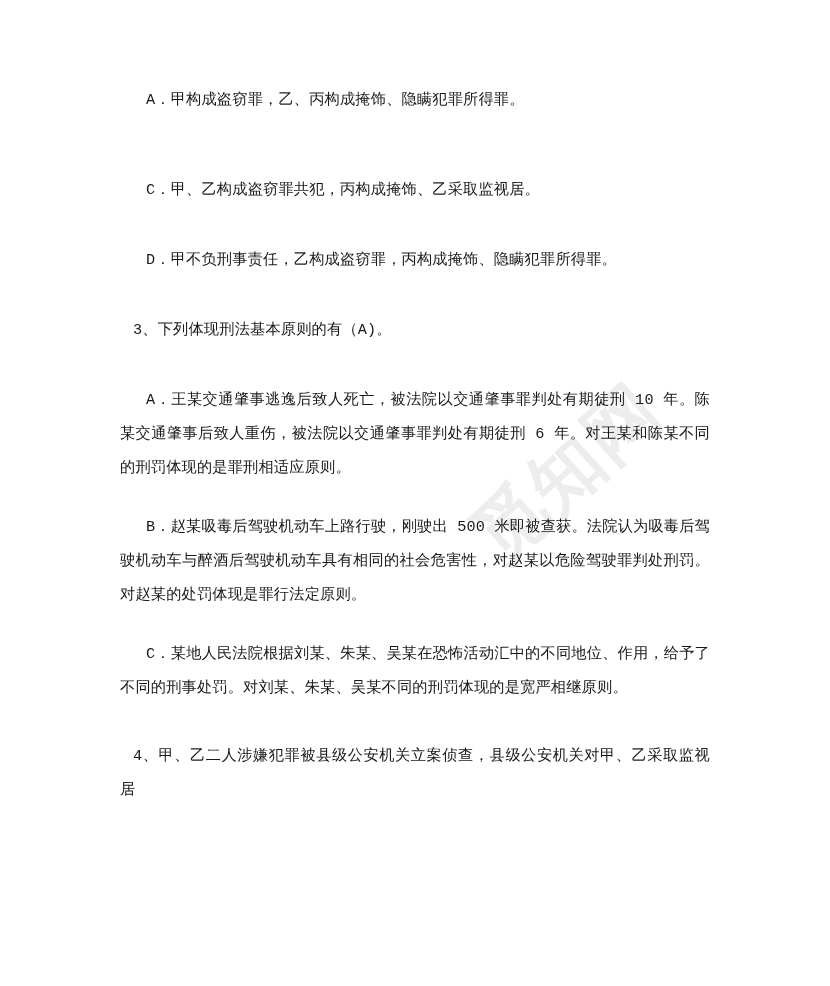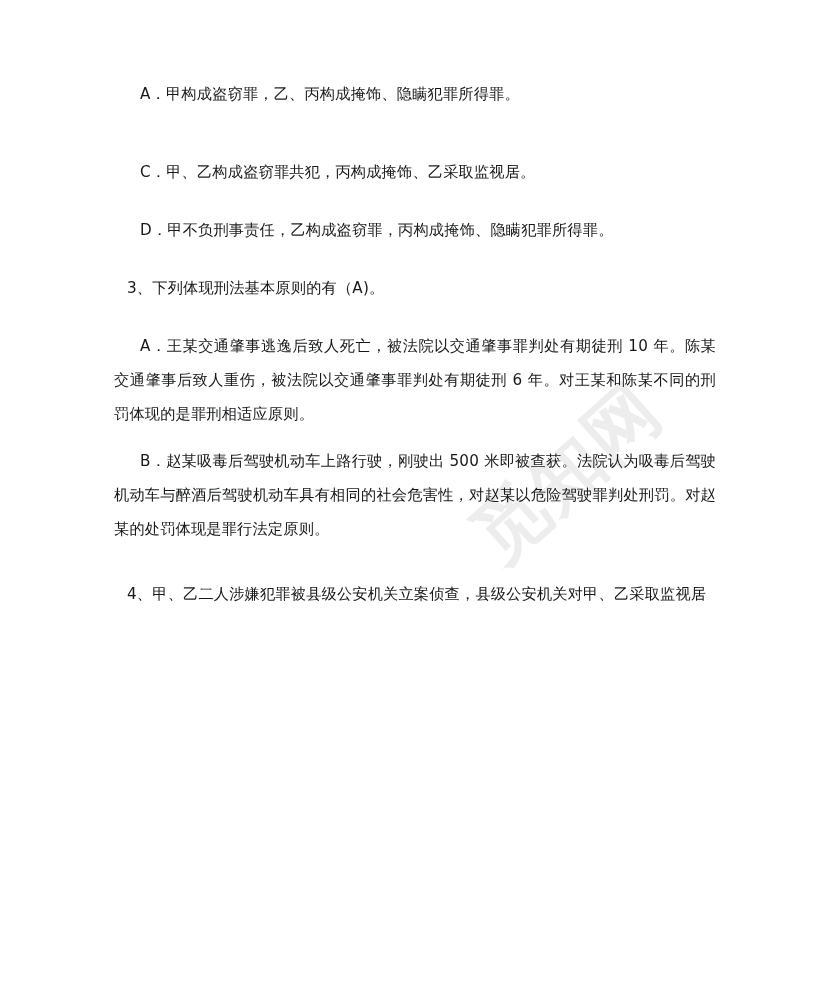--- a/index.html
+++ b/index.html
@@ -55,26 +55,27 @@
     left: 0;
     top: 0;
     width: 830px;
     z-index: 2;
   }
 
   .para {
     color: #17181a;
     font-size: 15.2px;
     line-height: 34px;
-    margin: 2px;
+    margin: 8px;
     padding: 0 112px 0 112px;
     text-align: justify;
     text-justify: inter-ideograph;
     letter-spacing: 0.2px;
     word-break: break-all;
+    font-family: Liberation Mono, monospace;
   }
   .para.indent {
     text-indent: 26px;
   }
   .para.indent-sm {
     text-indent: 13px;
   }
 
   .spacer-xs { height: 9px; }
   .spacer-s  { height: 20px; }
@@ -106,20 +107,21 @@
 
     <p class="para indent-sm">3、下列体现刑法基本原则的有（A)。</p>
     <div class="spacer-s"></div>
 
     <p class="para indent">A．王某交通肇事逃逸后致人死亡，被法院以交通肇事罪判处有期徒刑 10 年。陈某交通肇事后致人重伤，被法院以交通肇事罪判处有期徒刑 6 年。对王某和陈某不同的刑罚体现的是罪刑相适应原则。</p>
     <div class="spacer-xs"></div>
 
     <p class="para indent">B．赵某吸毒后驾驶机动车上路行驶，刚驶出 500 米即被查获。法院认为吸毒后驾驶机动车与醉酒后驾驶机动车具有相同的社会危害性，对赵某以危险驾驶罪判处刑罚。对赵某的处罚体现是罪行法定原则。</p>
     <div class="spacer-xs"></div>
 
+    <p class="para indent">C．某地人民法院根据刘某、朱某、吴某在恐怖活动汇中的不同地位、作用，给予了不同的刑事处罚。对刘某、朱某、吴某不同的刑罚体现的是宽严相继原则。</p>
     <div class="spacer-xs"></div>
 
     <div class="spacer-xs"></div>
 
     <p class="para indent-sm">4、甲、乙二人涉嫌犯罪被县级公安机关立案侦查，县级公安机关对甲、乙采取监视居</p>
 
   </div>
 </div>
 
 </body></html>

